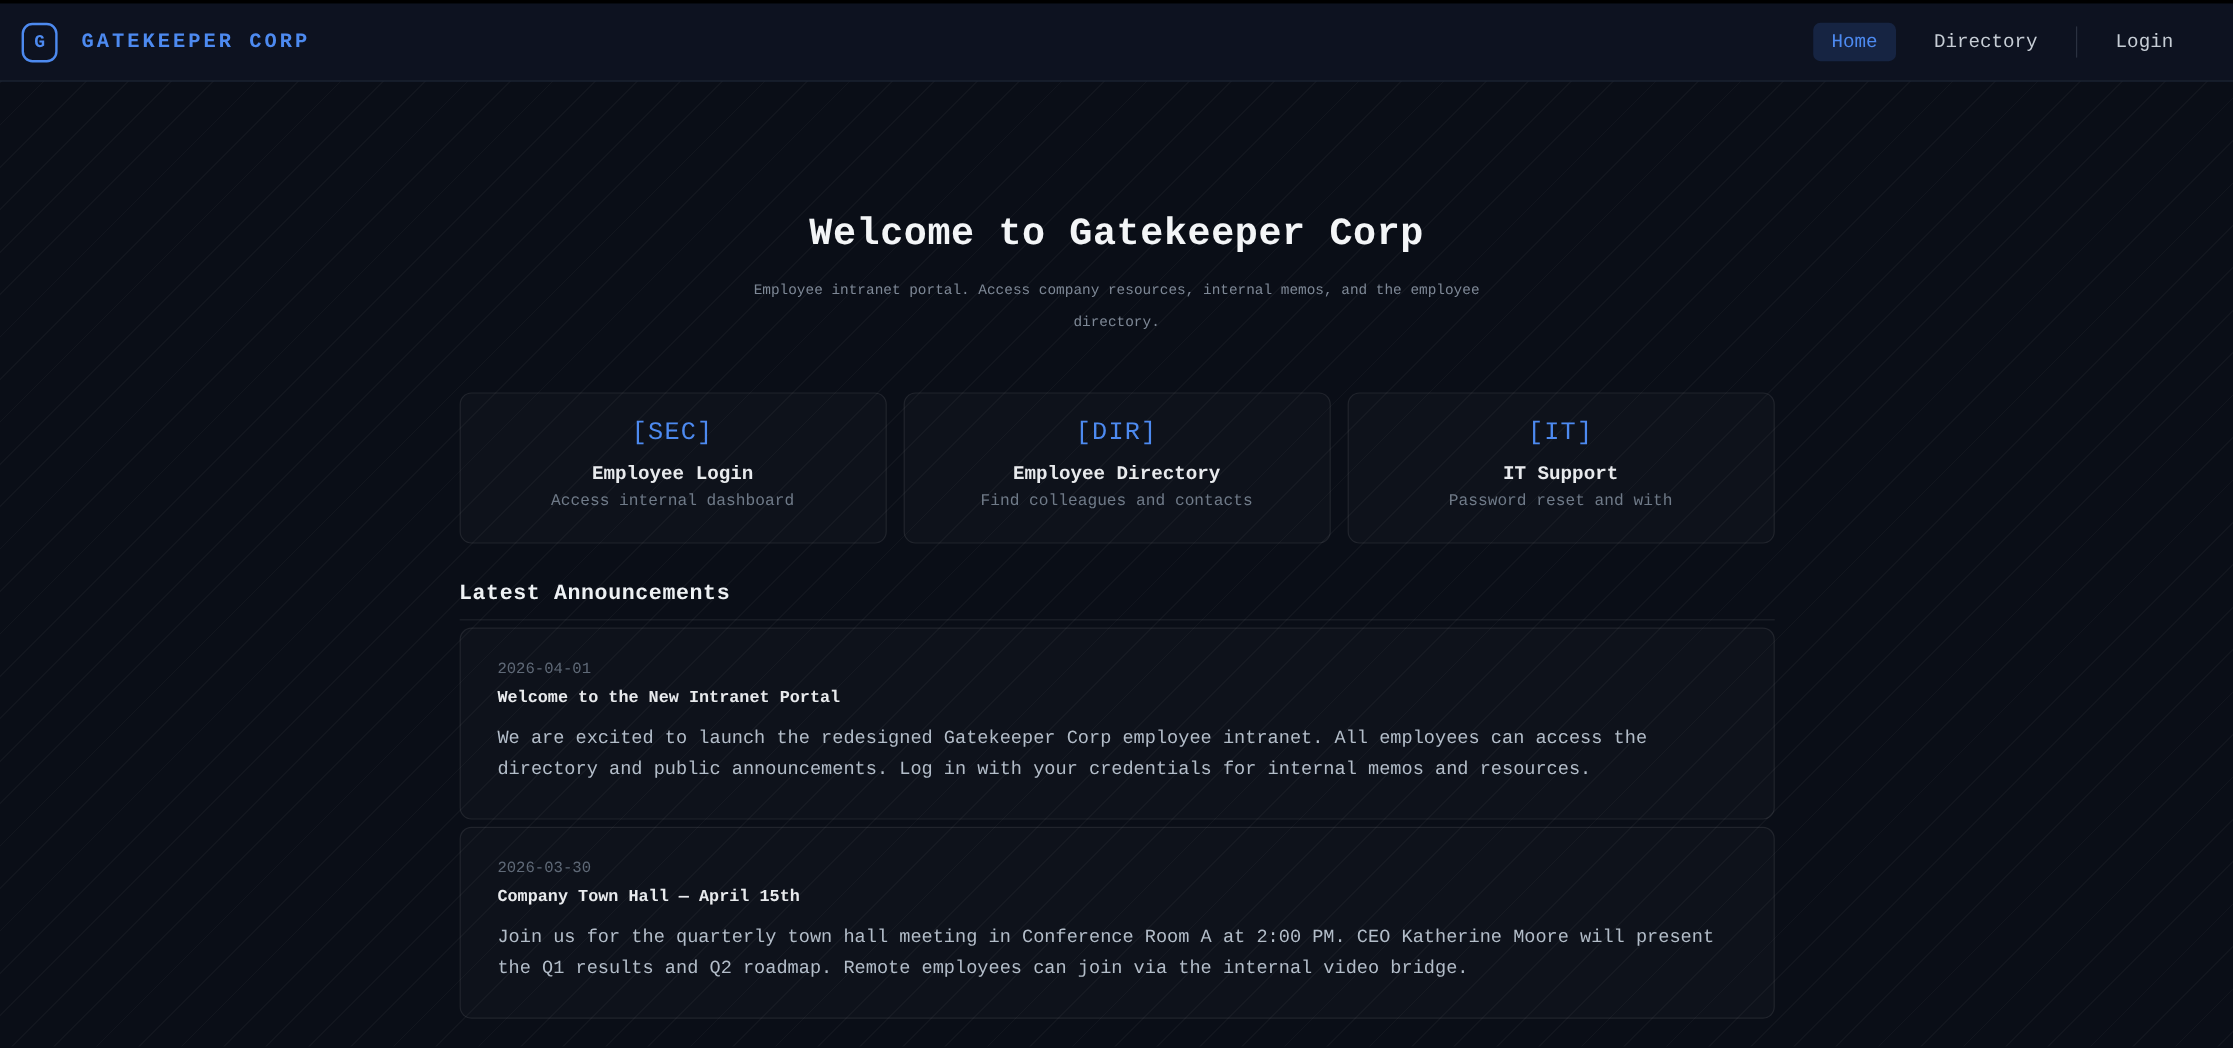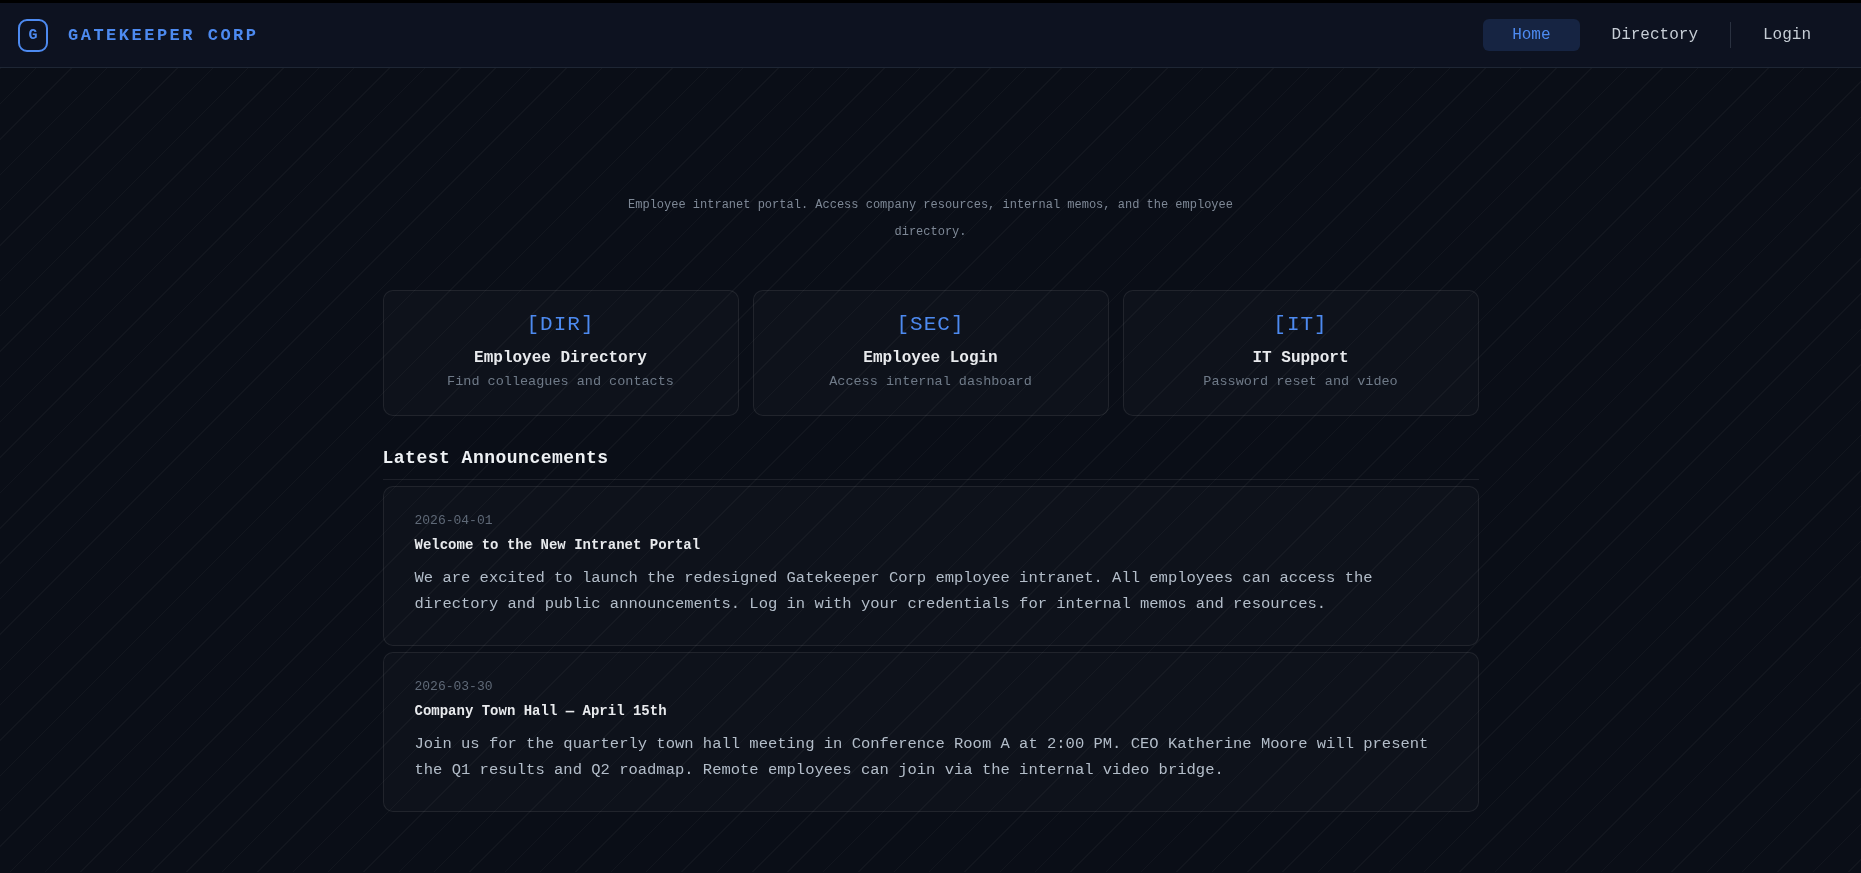--- a/index.html
+++ b/index.html
@@ -23,21 +23,21 @@
     width: 30px; height: 33px; border: 2px solid #4d8af0; border-radius: 9px;
     color: #4d8af0; font-weight: bold; font-size: 15px;
     display: flex; align-items: center; justify-content: center;
   }
   .brand-name {
     color: #4d8af0; font-weight: bold; font-size: 17px; letter-spacing: 2.5px;
   }
   .nav-links { display: flex; align-items: center; gap: 26px; font-size: 16px; }
   .nav-link { color: #c6cdd5; cursor: pointer; padding: 7px 6px; }
   .nav-link.active {
-    color: #4d8af0; background: #162442; border-radius: 6px; padding: 7px 29px;
+    color: #4d8af0; background: #162442; border-radius: 6px; padding: 7px 15px;
   }
   .nav-divider { width: 1px; height: 26px; background: #2a3140; }
 
   
   .page {
     height: 804px;
     background: repeating-linear-gradient(
       135deg,
       rgba(255,255,255,0.032) 0 1px,
       transparent 1px 25px
@@ -101,39 +101,40 @@
   <nav class="nav-links">
     <span class="nav-link active">Home</span>
     <span class="nav-link">Directory</span>
     <span class="nav-divider"></span>
     <span class="nav-link">Login</span>
   </nav>
 </header>
 
 <div class="page">
   <section class="hero">
+    <h1 class="hero-title">Welcome to Gatekeeper Corp</h1>
     <p class="hero-subtitle">Employee intranet portal. Access company resources, internal memos, and the employee directory.</p>
   </section>
 
   <div class="container">
     <div class="cards">
       <div class="card">
+        <div class="card-tag">[SEC]</div>
+        <div class="card-title">Employee Login</div>
+        <div class="card-desc">Access internal dashboard</div>
+      </div>
+      <div class="card">
         <div class="card-tag">[DIR]</div>
         <div class="card-title">Employee Directory</div>
         <div class="card-desc">Find colleagues and contacts</div>
       </div>
       <div class="card">
-        <div class="card-tag">[SEC]</div>
-        <div class="card-title">Employee Login</div>
-        <div class="card-desc">Access internal dashboard</div>
-      </div>
-      <div class="card">
         <div class="card-tag">[IT]</div>
         <div class="card-title">IT Support</div>
-        <div class="card-desc">Password reset and video</div>
+        <div class="card-desc">Password reset and with</div>
       </div>
     </div>
 
     <h2 class="section-heading">Latest Announcements</h2>
     <hr class="section-divider">
 
     <article class="announcement">
       <div class="ann-date">2026-04-01</div>
       <div class="ann-title">Welcome to the New Intranet Portal</div>
       <div class="ann-body">We are excited to launch the redesigned Gatekeeper Corp employee intranet. All employees can access the directory and public announcements. Log in with your credentials for internal memos and resources.</div>

